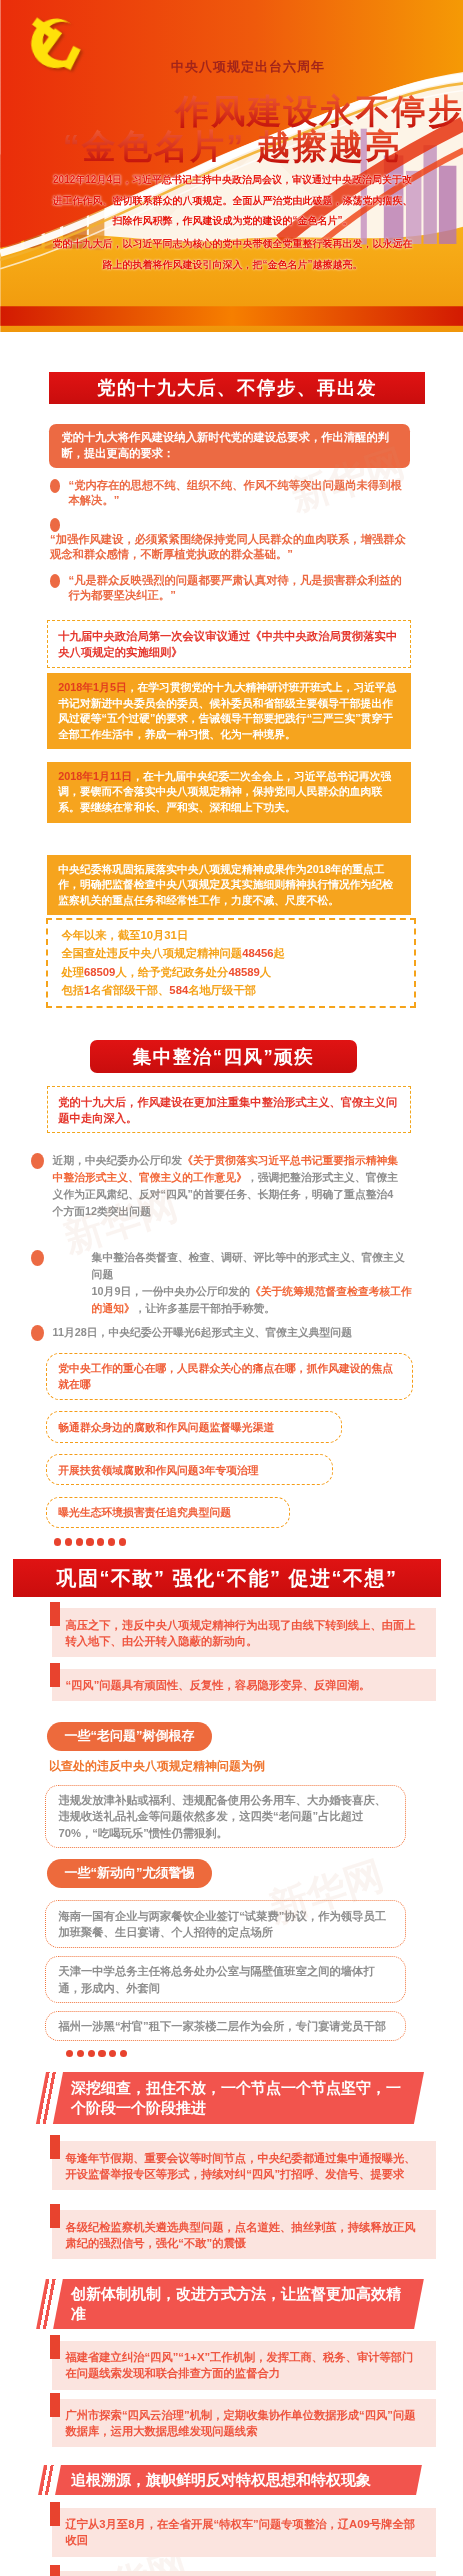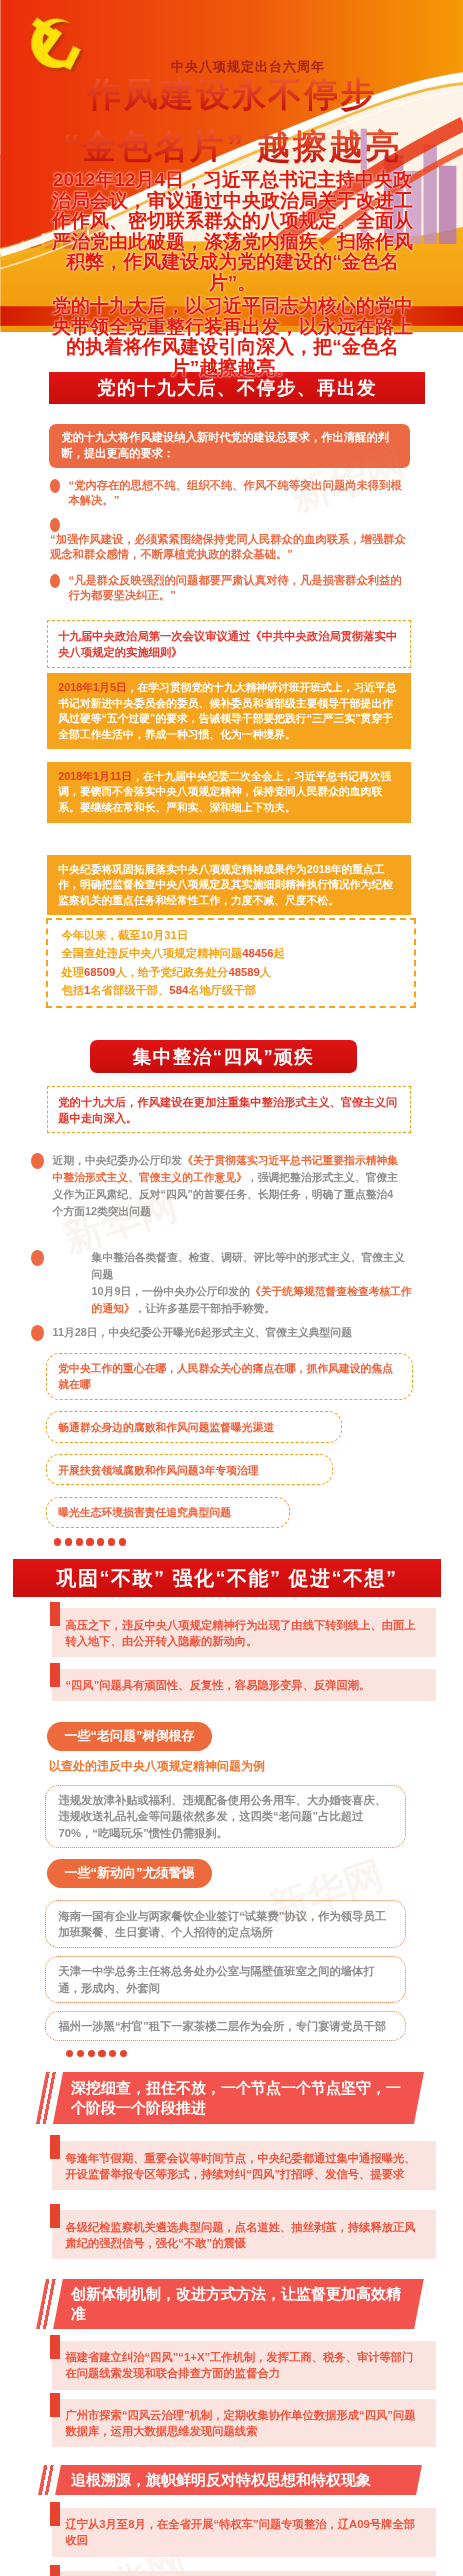--- a/index.html
+++ b/index.html
@@ -9,24 +9,24 @@
   
   .hdr{position:relative;width:464px;height:332px;}
   .hdr svg.bg{position:absolute;left:0;top:0;}
   .emblem{position:absolute;left:18.5px;top:11.3px;width:68px;height:67px;
           filter:drop-shadow(2.1px 2.6px 1.5px rgba(120,40,0,.55));transform:rotate(-6deg);}
   .badge{position:absolute;left:16px;top:58px;width:100%;text-align:center;
          font-size:13px;font-weight:bold;color:#a3251a;letter-spacing:1px;}
   .title{position:absolute;left:0;width:100%;text-align:center;font-weight:bold;letter-spacing:2.1px;
          font-size:34px;background:linear-gradient(180deg,#ef5a33 10%,#c4130b 85%);
          -webkit-background-clip:text;background-clip:text;color:transparent;}
-  .title.t1{top:72px;}
+  .title.t1{top:89px;text-align:right;}
   .title.t2{top:124px;}
   .intro{position:absolute;left:52px;top:170px;width:361px;text-align:center;z-index:3;
-         font-size:19px;font-weight:bold;color:#e7180c;line-height:20.6px;
+         font-size:10px;font-weight:bold;color:#e7180c;line-height:20.6px;
          text-shadow:0 0 2.6px rgba(255,255,255,.95),0 0 1px rgba(255,255,255,.9);}
   .intro p{margin:0;}
   .intro p + p{margin-top:2.6px;}
   
   .wm{position:absolute;font-size:39px;font-weight:bold;color:rgba(205,150,120,.10);
       transform:rotate(-18deg);white-space:nowrap;pointer-events:none;}
   .secbanner{background:linear-gradient(180deg,#e01313,#c90d0d);color:#fff;font-weight:bold;
              text-align:center;letter-spacing:1.5px;}
   .banner-s1{margin:40px 0 0 49px;width:376px;height:32px;line-height:32px;font-size:18.5px;}
   .banner-s2{margin:32px 0 0 90px;width:267px;height:33px;line-height:33px;font-size:18.5px;border-radius:7px;}

